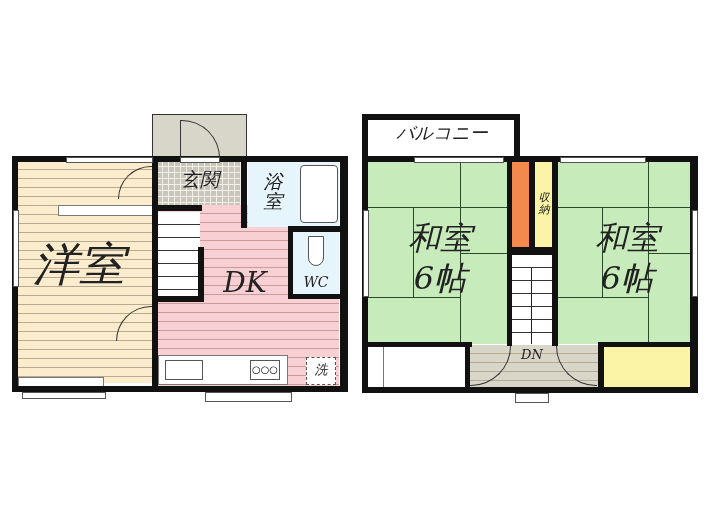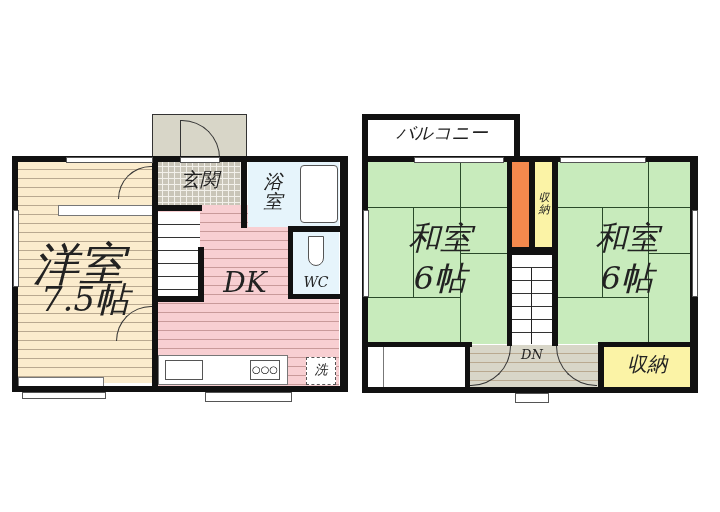--- a/index.html
+++ b/index.html
@@ -20,21 +20,20 @@
 
 <div class="abs" style="left:0;top:0;width:360px;height:420px;">
 
   <div class="abs" style="left:152px;top:114px;width:95px;height:46px;background:#d8d6c8;border:1px solid #333;"></div>
   <div class="door-arc" style="left:180px;top:120px;width:38px;height:38px;border-radius:0 38px 0 0;border-left:1px solid #333;border-bottom:none;"></div>
 
   <div class="abs floorline" style="left:17px;top:161px;width:137px;height:222px;background-color:#fbeccd;"></div>
   <div class="abs" style="left:58px;top:205px;width:95px;height:11px;background:#fff;border:1px solid #777;"></div>
   <div class="abs" style="left:18px;top:377px;width:86px;height:10px;background:#fff;border:1px solid #777;"></div>
   <div class="room-label" style="left:24px;top:240px;width:110px;font-size:46px;">洋室</div>
-  <div class="room-label" style="left:20px;top:282px;width:130px;font-size:34px;">7.5帖</div>
   <div class="door-arc" style="left:118px;top:166px;width:36px;height:32px;border-radius:36px 0 0 0;border-right:none;border-bottom:none;"></div>
   <div class="door-arc" style="left:116px;top:306px;width:36px;height:34px;border-radius:36px 0 0 0;border-right:none;border-bottom:none;"></div>
 
   <div class="abs tile" style="left:157px;top:161px;width:84px;height:44px;"></div>
   <div class="room-label" style="left:170px;top:170px;width:60px;font-size:19px;">玄関</div>
 
   <div class="abs stairs" style="left:158px;top:210px;width:42px;height:88px;"></div>
   <div class="room-label" style="left:198px;top:212px;width:18px;font-size:13px;">U
 P</div>
 
@@ -110,21 +109,20 @@
   <div class="abs" style="left:558px;top:162px;width:132px;height:182px;background:#c8ebbc;"></div>
   <div class="tatami-line" style="left:558px;top:207px;width:132px;height:1px;"></div>
   <div class="tatami-line" style="left:648px;top:162px;width:1px;height:182px;"></div>
   <div class="tatami-line" style="left:602px;top:207px;width:1px;height:90px;"></div>
   <div class="tatami-line" style="left:558px;top:297px;width:91px;height:1px;"></div>
   <div class="tatami-line" style="left:649px;top:253px;width:41px;height:1px;"></div>
   <div class="room-label" style="left:582px;top:222px;width:90px;font-size:32px;">和室</div>
   <div class="room-label" style="left:582px;top:262px;width:90px;font-size:32px;">6帖</div>
 
   <div class="abs" style="left:604px;top:347px;width:86px;height:40px;background:#fbf3a6;"></div>
-  <div class="room-label" style="left:610px;top:354px;width:74px;font-size:20px;">収納</div>
 
   <div class="wall" style="left:362px;top:156px;width:336px;height:6px;"></div>
   <div class="wall" style="left:362px;top:114px;width:6px;height:278px;"></div>
   <div class="wall" style="left:362px;top:387px;width:336px;height:6px;"></div>
   <div class="wall" style="left:690px;top:156px;width:8px;height:237px;"></div>
   <div class="wall" style="left:507px;top:156px;width:5px;height:190px;"></div>
   <div class="wall" style="left:529px;top:162px;width:6px;height:86px;"></div>
   <div class="wall" style="left:552px;top:156px;width:6px;height:190px;"></div>
   <div class="wall" style="left:507px;top:247px;width:51px;height:8px;"></div>
   <div class="wall" style="left:362px;top:342px;width:110px;height:5px;"></div>

